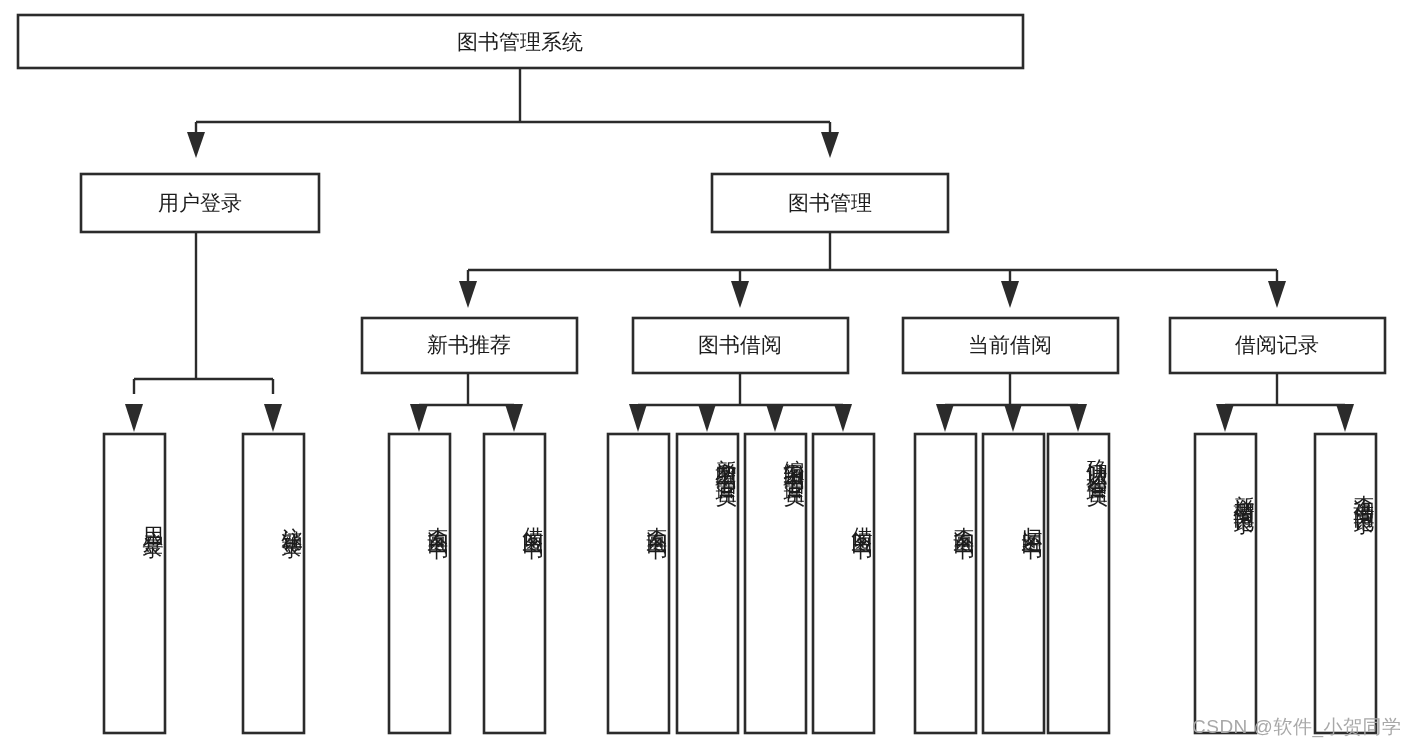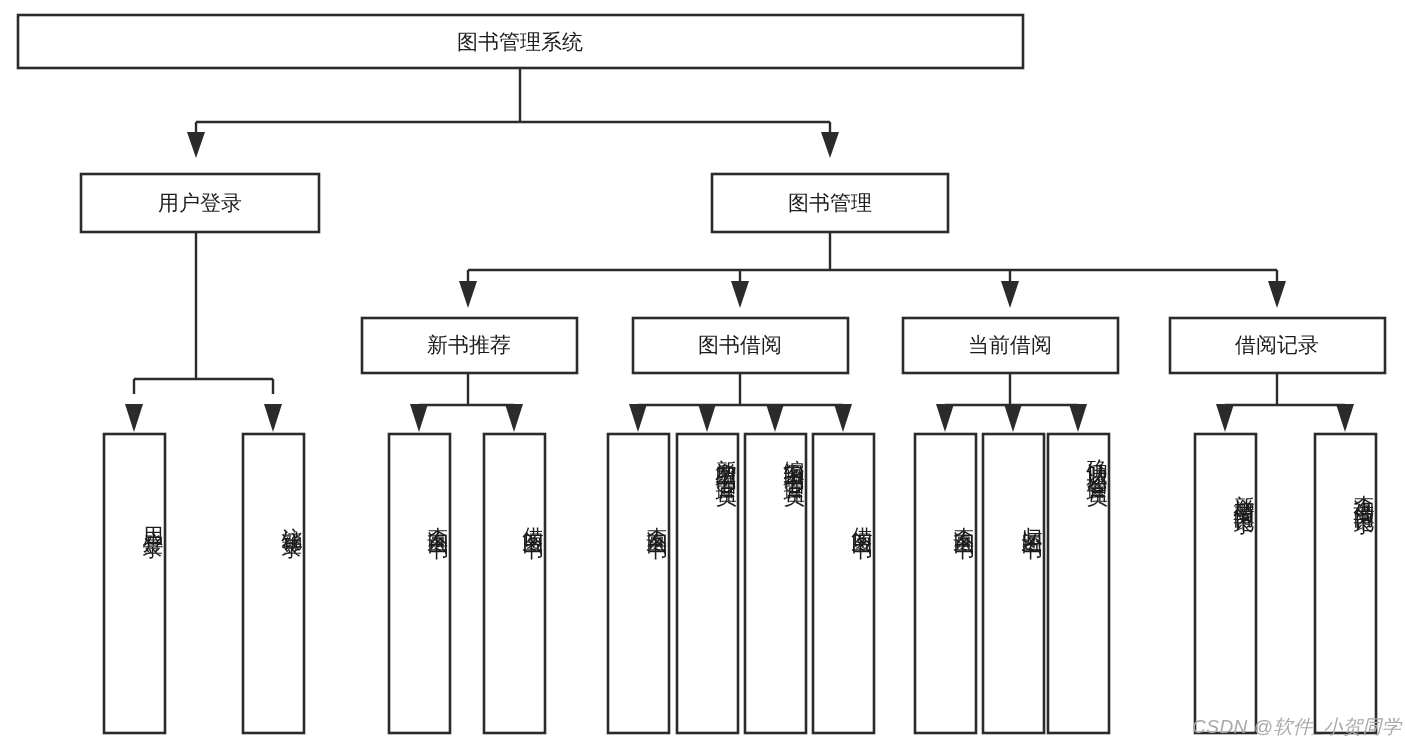--- a/index.html
+++ b/index.html
@@ -210,15 +210,15 @@
   <div class="leaf-label" style="left:745px; top:442px; width:61px;">编辑图书（管理员）</div>
   <div class="leaf-label" style="left:813px; top:510px; width:61px;">借阅图书</div>
 
   <div class="leaf-label" style="left:915px; top:510px; width:61px;">查询图书</div>
   <div class="leaf-label" style="left:983px; top:510px; width:61px;">归还图书</div>
   <div class="leaf-label" style="left:1048px; top:442px; width:61px;">确认归还（管理员）</div>
 
   <div class="leaf-label" style="left:1195px; top:478px; width:61px;">新增借阅记录</div>
   <div class="leaf-label" style="left:1315px; top:478px; width:61px;">查询借阅记录</div>
 
-  <div class="watermark" style="left:1192px; top:714px;font-style:italic;">CSDN @软件_小贺同学</div>
+  <div class="watermark" style="left:1192px; top:714px;">CSDN @软件_小贺同学</div>
 
 </div>
 
 </body></html>

